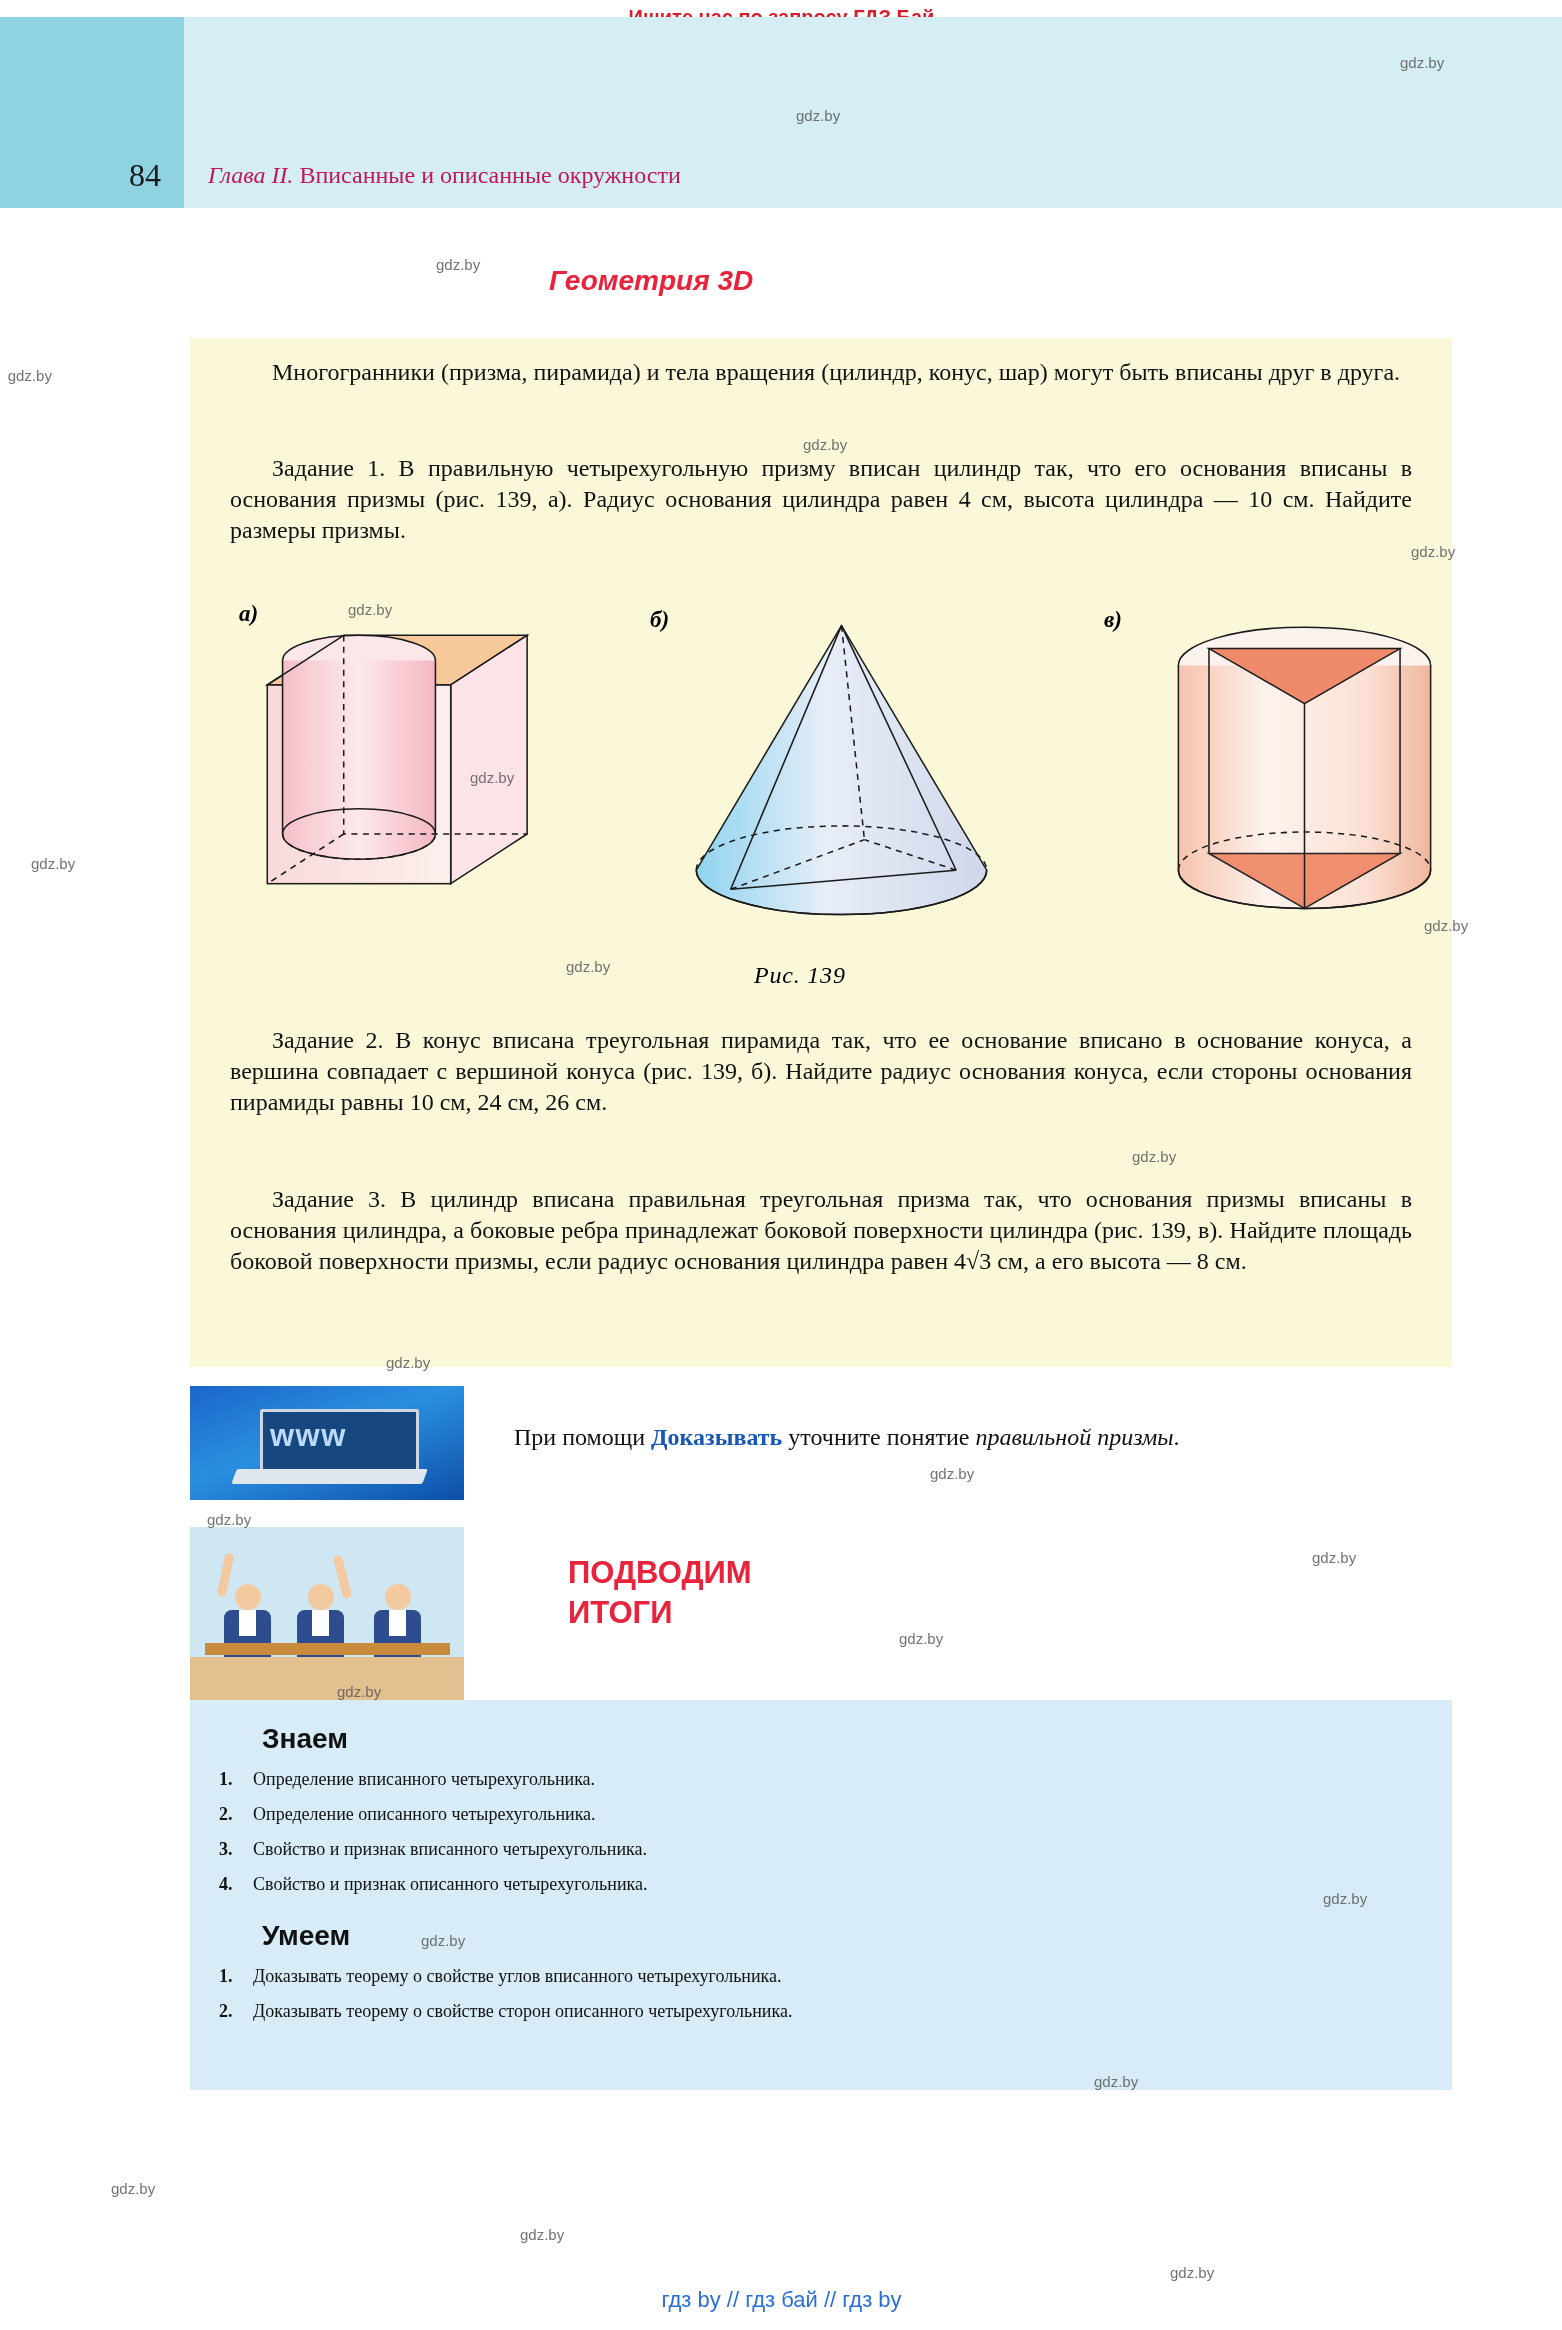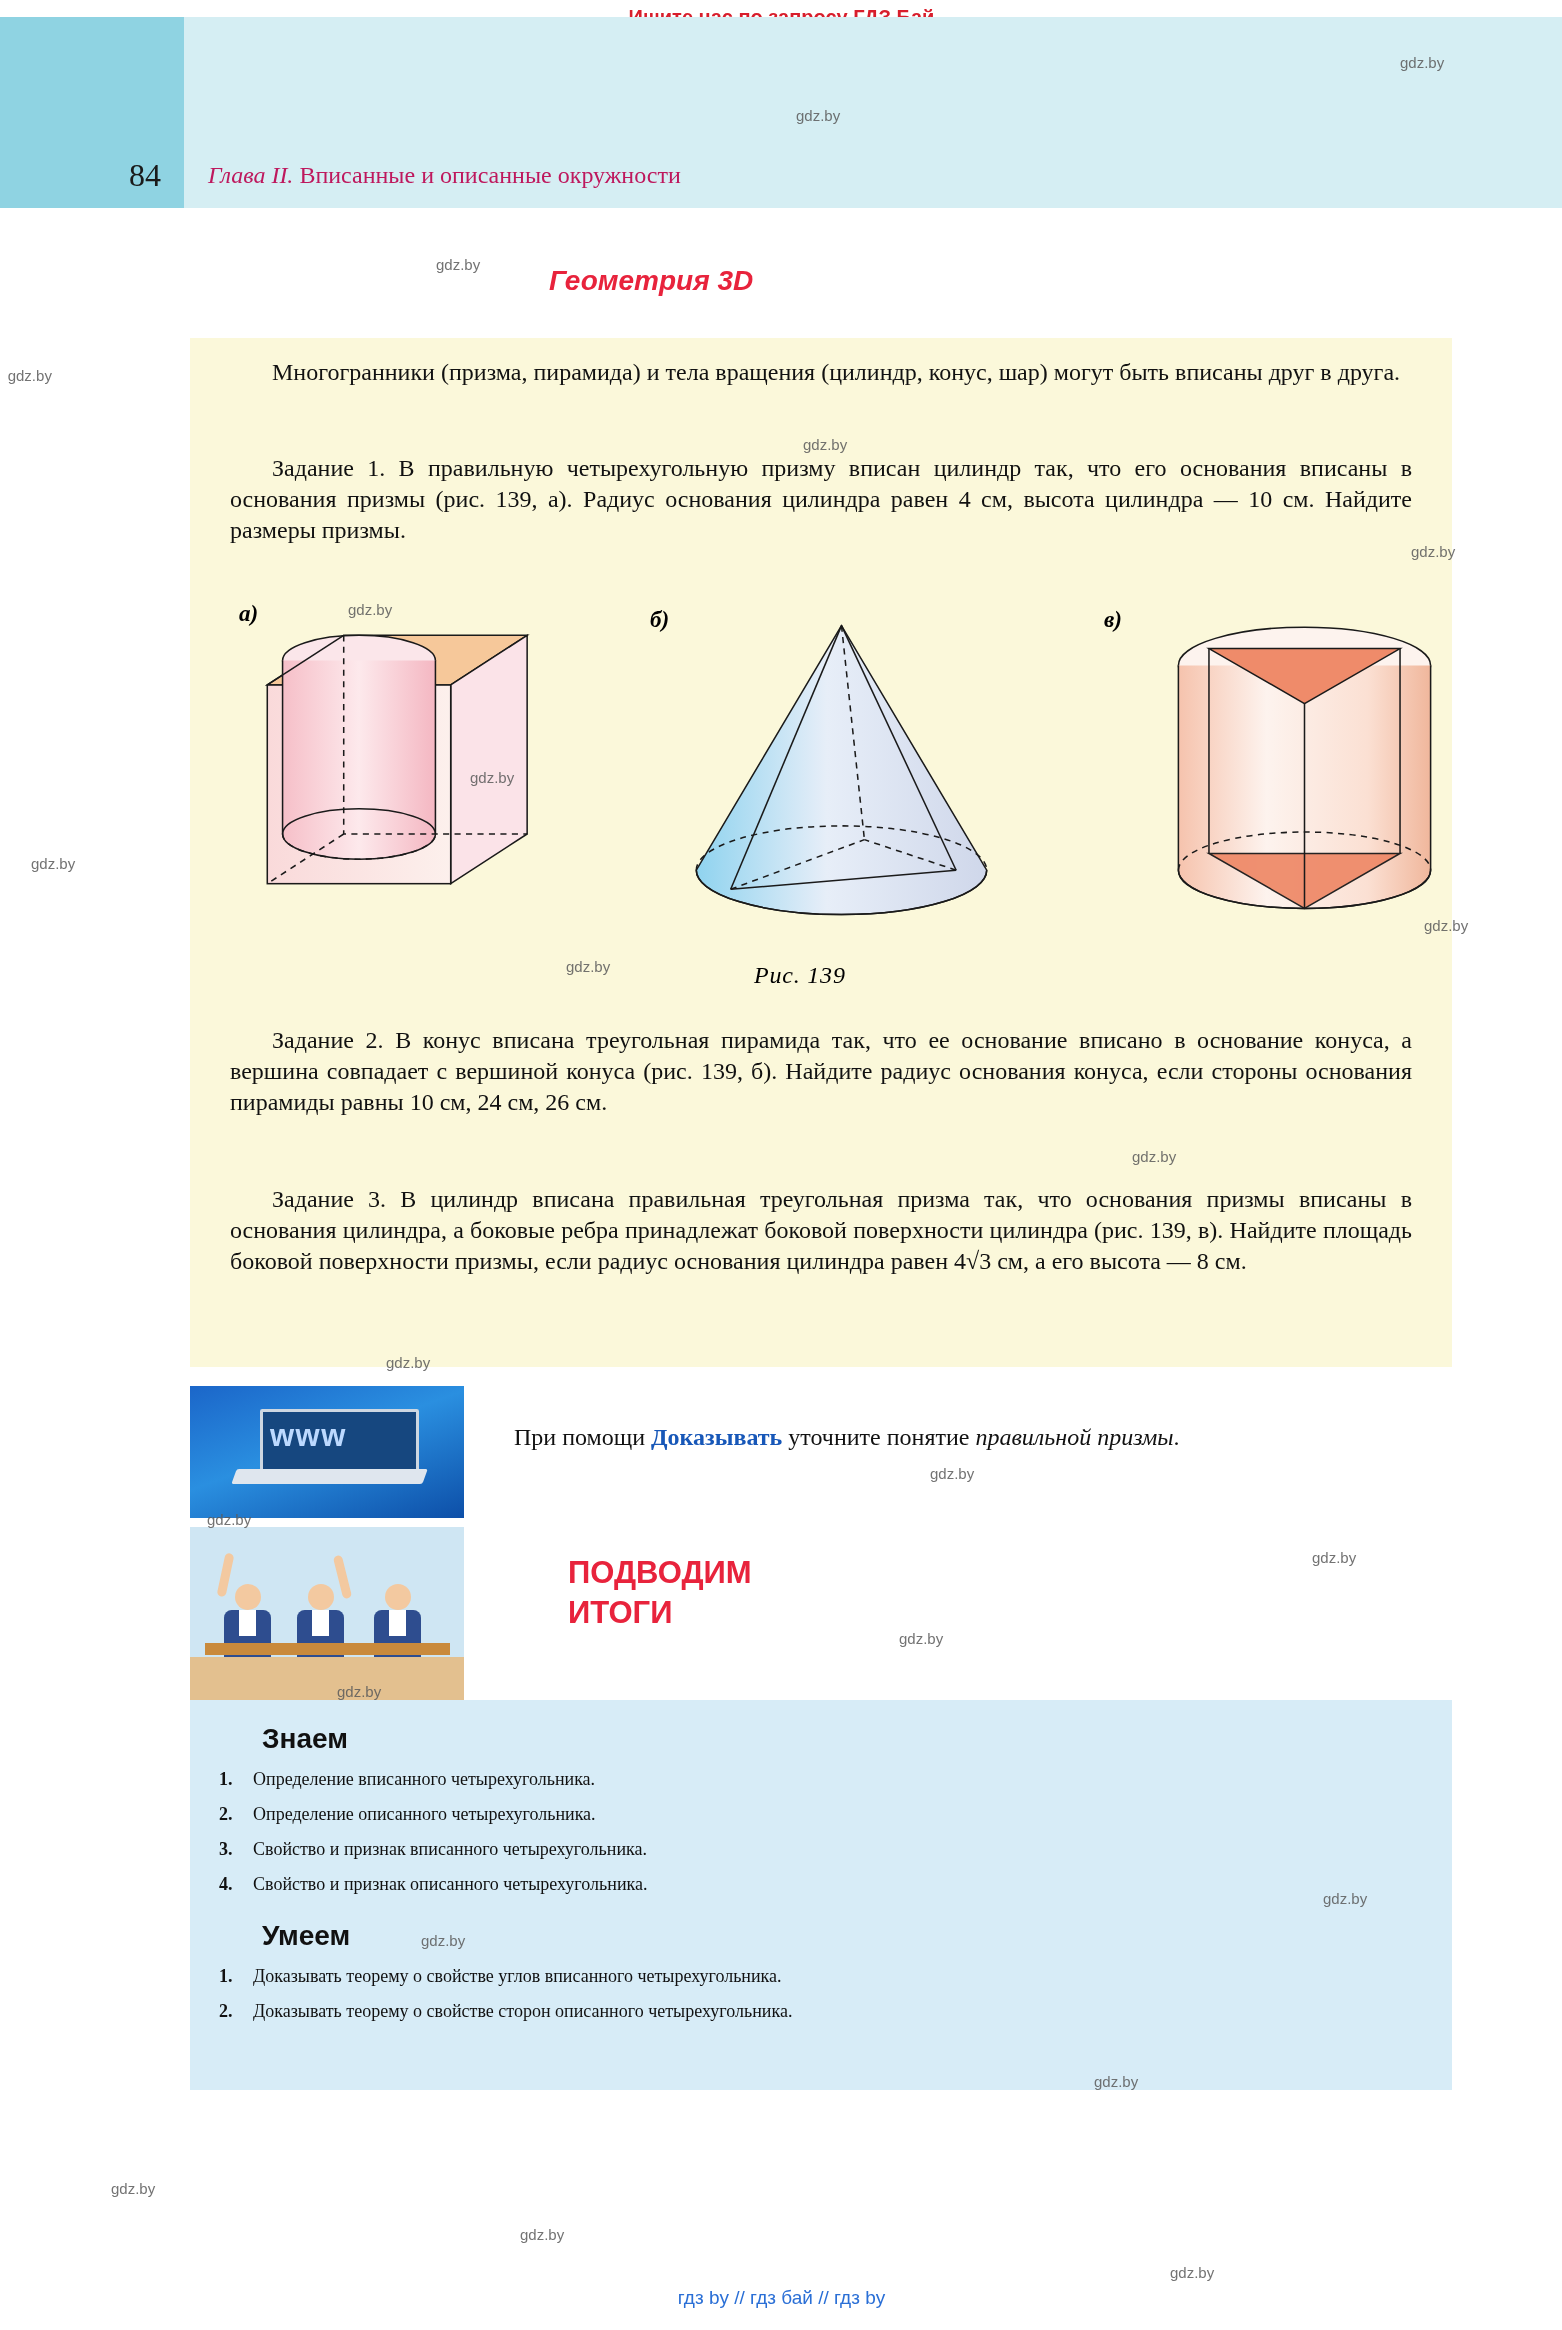--- a/index.html
+++ b/index.html
@@ -78,21 +78,21 @@
     font-size:24px; font-style:italic;
     letter-spacing:0.8px;
   }
 
   #p3 { top:1025px; left:230px; width:1182px; }
   #p4 { top:1184px; left:230px; width:1182px; }
 
   
   .netimg {
     position:absolute; top:1386px; left:190px;
-    width:274px; height:132px;
+    width:274px; height:114px;
     background:linear-gradient(160deg,#1b66c9 0%,#2a8fe0 45%,#0d4fa8 100%);
     overflow:hidden;
   }
   .netimg .laptop-base {
     position:absolute; left:44px; top:83px; width:191px; height:15.3px;
     background:#dfe6ee; transform:skewX(-20deg); border-radius:2.3px;
   }
   .netimg .laptop-screen {
     position:absolute; left:70px; top:23px; width:153px; height:63px;
     background:#16477f; border:3.8px solid #cdd7e2; border-radius:2.3px;
@@ -161,21 +161,21 @@
     font-size:15px;
     opacity:.85;
     pointer-events:none;
     white-space:nowrap;
   }
   .footer {
     position:absolute; top:2287px; left:0; width:1563px;
     text-align:center;
     color:#2a6fd6;
     font-family:"Liberation Sans", sans-serif;
-    font-size:19px;
+    font-size:22px;
   }
   svg { display:block; }
   .figsvg { position:absolute; }
 </style>
 </head>
 <body>
 
 <div class="topbanner">Ищите нас по запросу ГДЗ Бай</div>
 
 <div class="headerband"></div>

